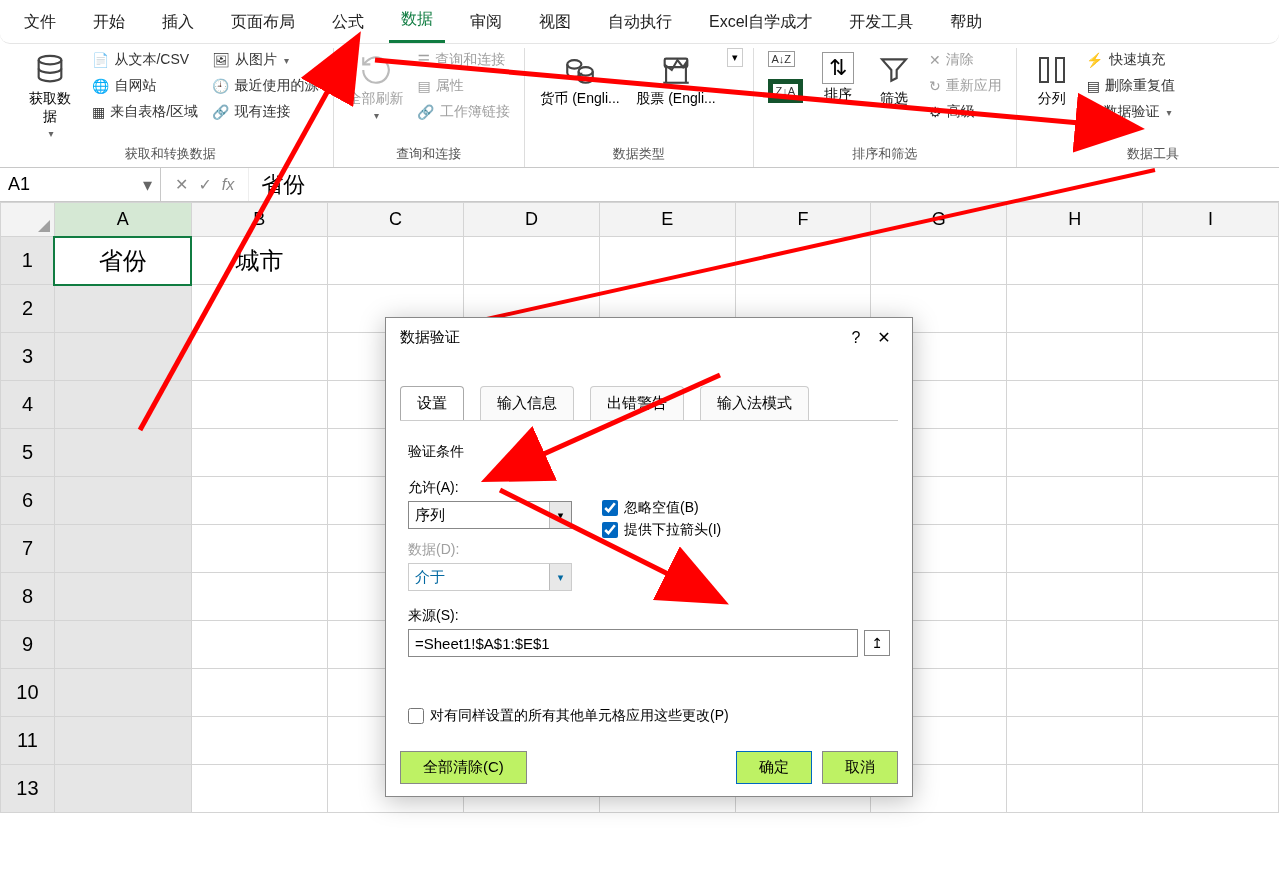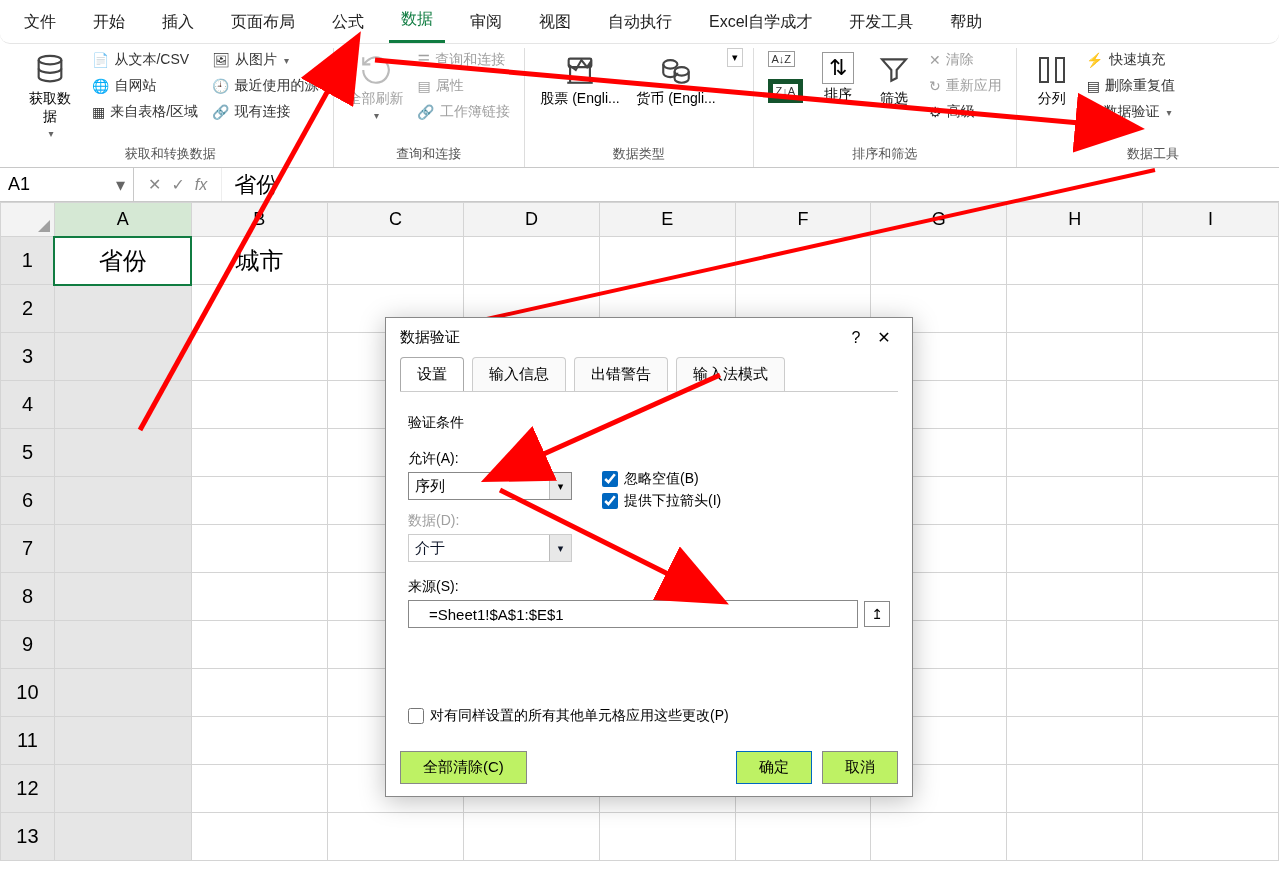--- a/index.html
+++ b/index.html
@@ -93,21 +93,21 @@
     .col { display: flex; flex-direction: column; gap: 2px; }
     .dd { font-size: 10px; margin-left: 2px; color: #666; }
     
     .formula-bar {
       display: flex;
       align-items: center;
       height: 34px;
       border-bottom: 1px solid #c8c8c8;
     }
     .name-box {
-      width: 134px;
+      width: 161px;
       border-right: 1px solid #c8c8c8;
       height: 100%;
       display: flex;
       align-items: center;
       padding: 0 8px;
       font-size: 18px;
     }
     .name-box-dd { margin-left: auto; color: #666; }
     .fb-btns {
       display: flex;
@@ -185,22 +185,23 @@
       display: flex; align-items: center;
       padding: 10px 14px;
       font-size: 15px;
     }
     .dlg-title .spacer { flex: 1; }
     .dlg-title .help, .dlg-title .close {
       width: 28px; text-align: center; cursor: pointer; font-size: 16px;
     }
     .dlg-tabs {
       display: flex;
-      gap: 4px;
+      gap: 12px;
       padding: 0 14px;
+      margin-top: 29px;
     }
     .dlg-tabs .dtab {
       padding: 7px 16px;
       border: 1px solid #ccc;
       border-bottom: none;
       background: #fafafa;
       cursor: pointer;
       font-size: 15px;
       margin-right: 4px;
       border-radius: 4px 4px 0 0;
@@ -229,28 +230,28 @@
     }
     .select-box .arrow {
       margin-left: auto;
       width: 22px; height: 26px;
       background: #e8e8e8;
       display: flex; align-items: center; justify-content: center;
       margin-right: -6px;
       border-left: 1px solid #bbb;
       font-size: 11px;
     }
-    .select-box.disabled { color: #0f172a; border-color: #ccc; }
+    .select-box.disabled { color: #0369a1; border-color: #ccc; }
     .row-flex { display: flex; align-items: flex-start; gap: 30px; }
     .chk { display: flex; align-items: center; gap: 6px; margin: 4px 0; }
     .chk input { width: 16px; height: 16px; accent-color: #0067c0; }
     .src-row { display: flex; align-items: center; gap: 6px; margin-top: 4px; }
     .src-input {
       flex: 1; height: 28px; border: 1px solid #888;
-      padding: 0 20px; font-size: 15px;
+      padding: 0 6px; font-size: 15px;
       font-family: Arial, sans-serif;
     }
     .range-btn {
       width: 26px; height: 26px; border: 1px solid #888;
       display: flex; align-items: center; justify-content: center;
       background: #fff; font-size: 14px; cursor: pointer;
     }
     .dlg-footer {
       display: flex; align-items: center;
       padding: 12px 14px;
@@ -374,37 +375,37 @@
       </div>
     </div>
     <div class="group-label">查询和连接</div>
   </div>
 
   <div class="group">
     <div class="group-body">
       <div class="big-btn" style="width:90px;">
         <span class="icon">
           <svg width="34" height="34" viewBox="0 0 24 24" fill="none" stroke="#444" stroke-width="1.5">
-              <path d="M3 21h18"></path>
-              <path d="M5 21V9l4 3 4-7 4 5 2-3v14"></path>
-              <rect x="4" y="4" width="16" height="6" rx="1"></rect>
-            </svg>
-        </span>
-        <span>股票 (Engli...</span>
-      </div>
-      <div class="big-btn" style="width:90px;">
-        <span class="icon">
-          <svg width="34" height="34" viewBox="0 0 24 24" fill="none" stroke="#444" stroke-width="1.5">
               <ellipse cx="8" cy="8" rx="5" ry="3"></ellipse>
               <path d="M3 8v6c0 1.7 2.2 3 5 3s5-1.3 5-3"></path>
               <ellipse cx="16" cy="13" rx="5" ry="3"></ellipse>
               <path d="M11 13v5c0 1.7 2.2 3 5 3s5-1.3 5-3v-5"></path>
             </svg>
         </span>
         <span>货币 (Engli...</span>
+      </div>
+      <div class="big-btn" style="width:90px;">
+        <span class="icon">
+          <svg width="34" height="34" viewBox="0 0 24 24" fill="none" stroke="#444" stroke-width="1.5">
+              <path d="M3 21h18"></path>
+              <path d="M5 21V9l4 3 4-7 4 5 2-3v14"></path>
+              <rect x="4" y="4" width="16" height="6" rx="1"></rect>
+            </svg>
+        </span>
+        <span>股票 (Engli...</span>
       </div>
       <div class="col" style="justify-content:center;">
         <span style="border:1px solid #ccc;padding:2px 4px;font-size:11px;">▾</span>
       </div>
     </div>
     <div class="group-label">数据类型</div>
   </div>
 
   <div class="group">
     <div class="group-body">
@@ -631,32 +632,20 @@
           <td class="cell"></td>
           <td class="cell"></td>
           <td class="cell"></td>
           <td class="cell"></td>
           <td class="cell"></td>
           <td class="cell"></td>
           <td class="cell"></td>
           <td class="cell"></td>
         </tr>
     <tr>
-          <th class="row-header row-sel">12</th>
-          <td class="cell col-sel"></td>
-          <td class="cell"></td>
-          <td class="cell"></td>
-          <td class="cell"></td>
-          <td class="cell"></td>
-          <td class="cell"></td>
-          <td class="cell"></td>
-          <td class="cell"></td>
-          <td class="cell"></td>
-        </tr>
-    <tr>
           <th class="row-header row-sel">13</th>
           <td class="cell col-sel"></td>
           <td class="cell"></td>
           <td class="cell"></td>
           <td class="cell"></td>
           <td class="cell"></td>
           <td class="cell"></td>
           <td class="cell"></td>
           <td class="cell"></td>
           <td class="cell"></td>

